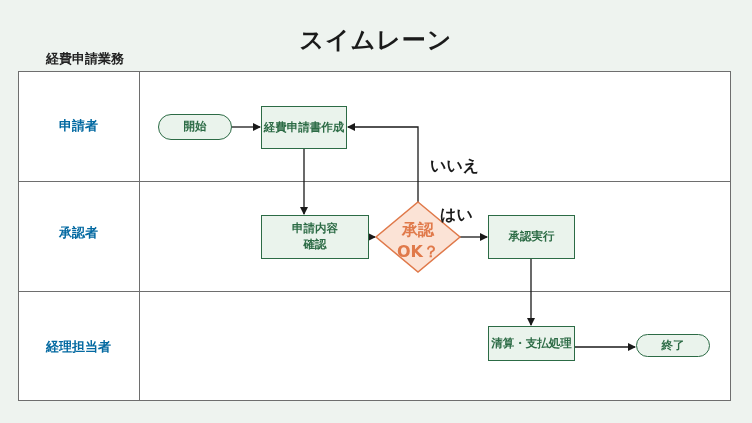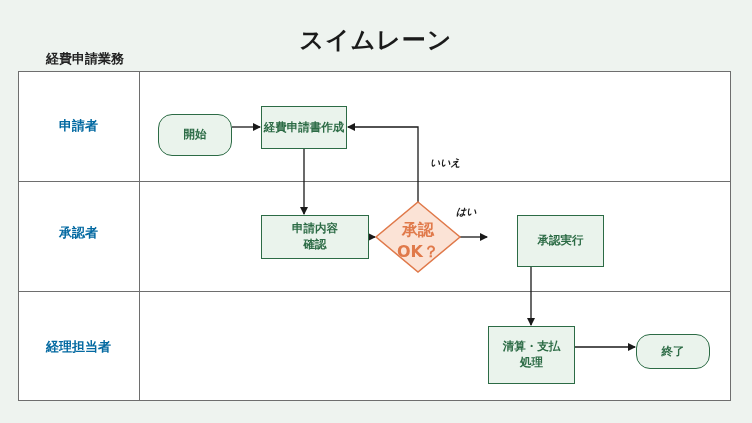--- a/index.html
+++ b/index.html
@@ -34,21 +34,21 @@
     position: absolute; box-sizing: border-box;
     display: flex; align-items: center; justify-content: center; text-align: center;
     font-size: 11.5px; font-weight: bold; color: #2c6b45; line-height: 1.35;
     background: #eaf3ec; border: 1.5px solid #2c6b45;
   }
   .pill { border-radius: 14px; }
   .diamond-text {
     position: absolute; text-align: center; font-size: 16px; font-weight: bold;
     color: #e0794a; line-height: 1.35;
   }
-  .edge-label { position: absolute; font-size: 10px; font-weight: bold; color: #1a1a1a; font-style: italic; }
+  .edge-label { position: absolute; font-size: 16px; font-weight: bold; color: #1a1a1a; }
 </style>
 </head>
 <body>
 
 <div class="title">スイムレーン</div>
 <div class="subtitle">経費申請業務</div>
 
 <div class="table"></div>
 <div class="vline"></div>
 <div class="hline" style="top:181px"></div>
@@ -67,46 +67,46 @@
   <line x1="232" y1="127" x2="260" y2="127" stroke="#1a1a1a" stroke-width="1.3" marker-end="url(#arr)"></line>
   <line x1="304" y1="149" x2="304" y2="214" stroke="#1a1a1a" stroke-width="1.3" marker-end="url(#arr)"></line>
   <line x1="347" y1="237" x2="375" y2="237" stroke="#1a1a1a" stroke-width="1.3" marker-end="url(#arr)"></line>
   <line x1="460" y1="237" x2="487" y2="237" stroke="#1a1a1a" stroke-width="1.3" marker-end="url(#arr)"></line>
   <polyline points="418,202 418,127 348,127" fill="none" stroke="#1a1a1a" stroke-width="1.3" marker-end="url(#arr)"></polyline>
   <line x1="531" y1="259" x2="531" y2="325" stroke="#1a1a1a" stroke-width="1.3" marker-end="url(#arr)"></line>
   <line x1="575" y1="347" x2="635" y2="347" stroke="#1a1a1a" stroke-width="1.3" marker-end="url(#arr)"></line>
   <polygon points="418,202 460,237 418,272 376,237" fill="#fbe3d6" stroke="#e0794a" stroke-width="1.5"></polygon>
 </svg>
 
-<div class="node pill" style="left:158px;top:114px;width:74px;height:42px">
+<div class="node pill" style="left:158px;top:114px;width:74px;height:26px">
   <span>開始</span>
 </div>
 
 <div class="node" style="left:261px;top:106px;width:86px;height:43px;flex-direction:row">
   <span>経費申請書</span>
   <span>作成</span>
 </div>
 
 <div class="node" style="left:261px;top:215px;width:108px;height:44px;flex-direction:column">
   <span>申請内容</span>
   <span>確認</span>
 </div>
 
 <div class="diamond-text" style="left:388px;top:219px;width:60px">
   <div>承認</div>
   <div>OK？</div>
 </div>
 
-<div class="node" style="left:517px;top:215px;width:87px;height:52px">
+<div class="node" style="left:488px;top:215px;width:87px;height:44px">
   <span>承認実行</span>
 </div>
 
-<div class="node" style="left:488px;top:326px;width:87px;height:58px;flex-direction:column">
+<div class="node" style="left:488px;top:326px;width:87px;height:35px;flex-direction:row">
   <span>清算・支払</span>
   <span>処理</span>
 </div>
 
-<div class="node pill" style="left:636px;top:334px;width:74px;height:35px">
+<div class="node pill" style="left:636px;top:334px;width:74px;height:23px">
   <span>終了</span>
 </div>
 
 <div class="edge-label" style="left:430px;top:156px">いいえ</div>
-<div class="edge-label" style="left:456px;top:205px">はい</div>
+<div class="edge-label" style="left:440px;top:205px">はい</div>
 
 </body></html>

